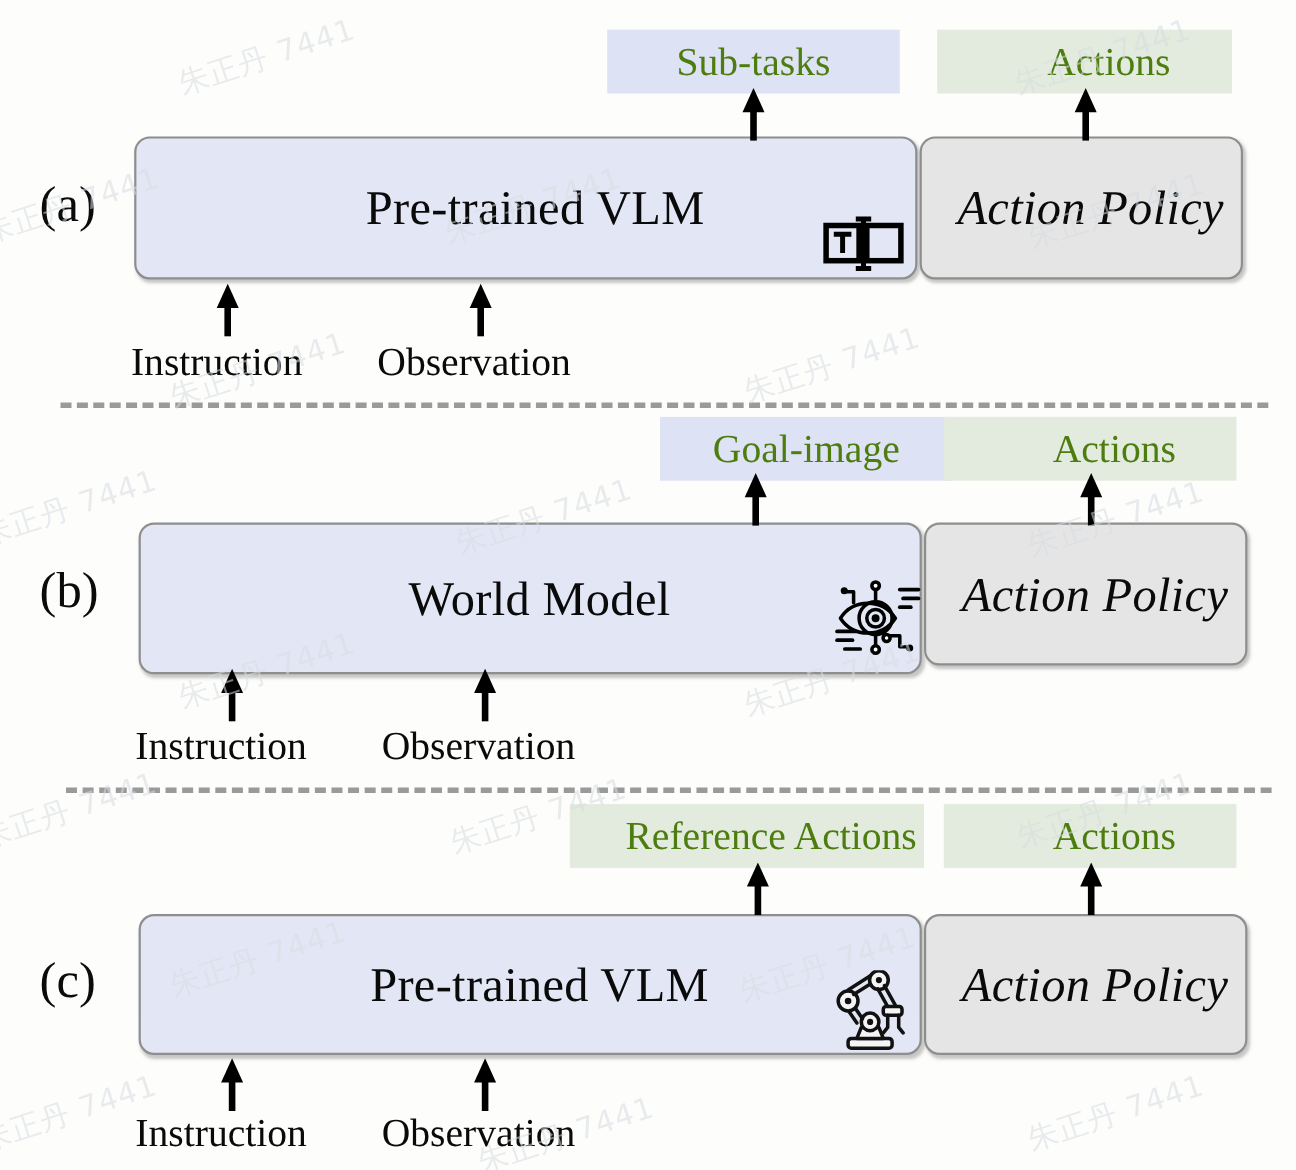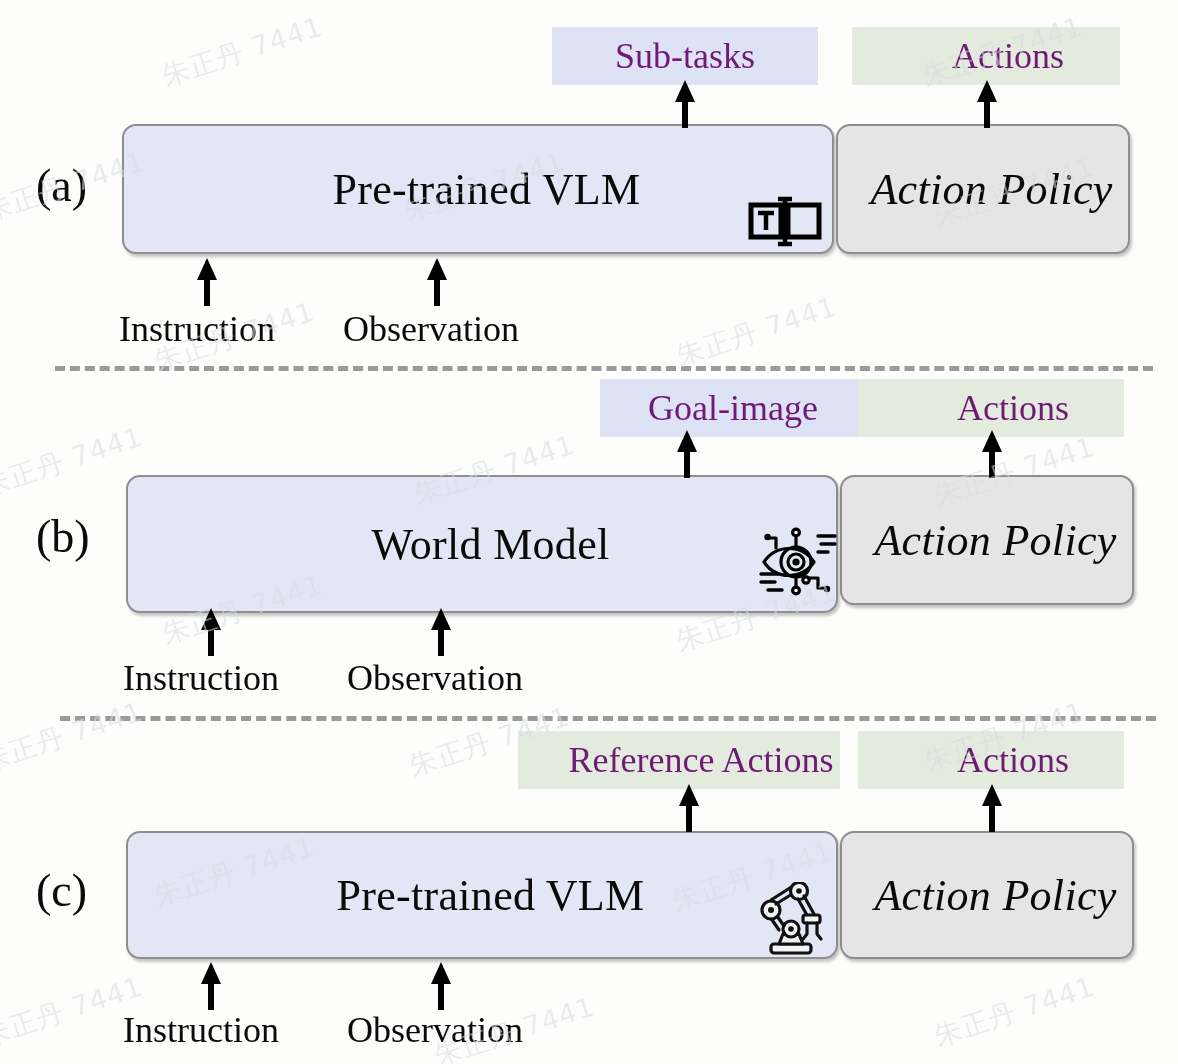--- a/index.html
+++ b/index.html
@@ -73,21 +73,21 @@
     box-sizing: border-box;
     display: flex;
     align-items: center;
     justify-content: center;
     z-index: 12;
   }
   .chip.blue  { background: #dde2f4; }
   .chip.green { background: #e2ebdd; padding-left: 44px; }
   .chip-label {
     font-size: 36px;
-    color: #701a75;
+    color: #4d7c0f;
     font-family: "Liberation Serif", "DejaVu Serif", serif;
     white-space: nowrap;
   }
 
   
   .arrow { position: absolute; z-index: 15; }
 
   
   .cap {
     position: absolute;

